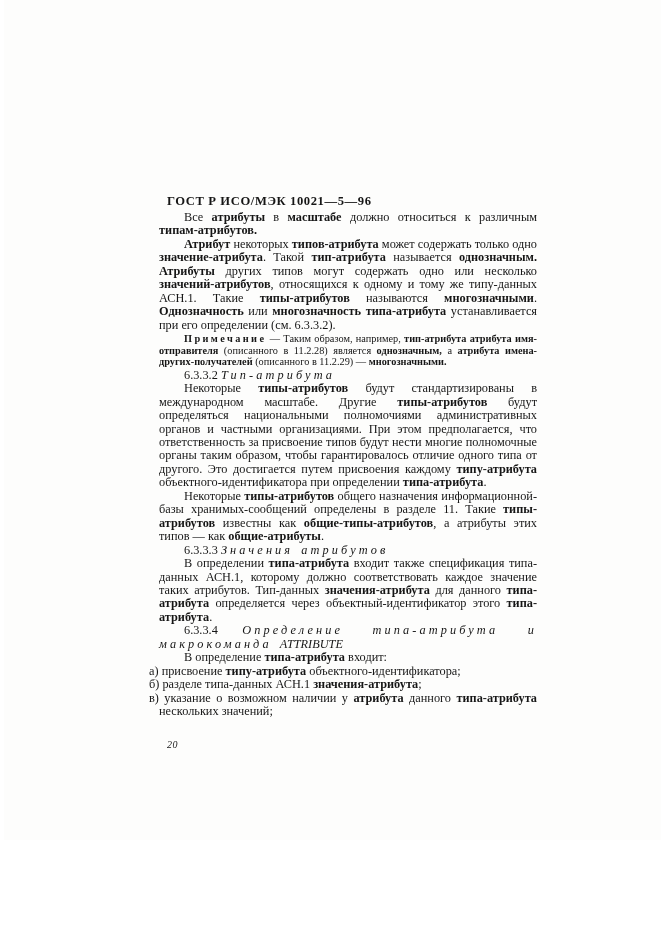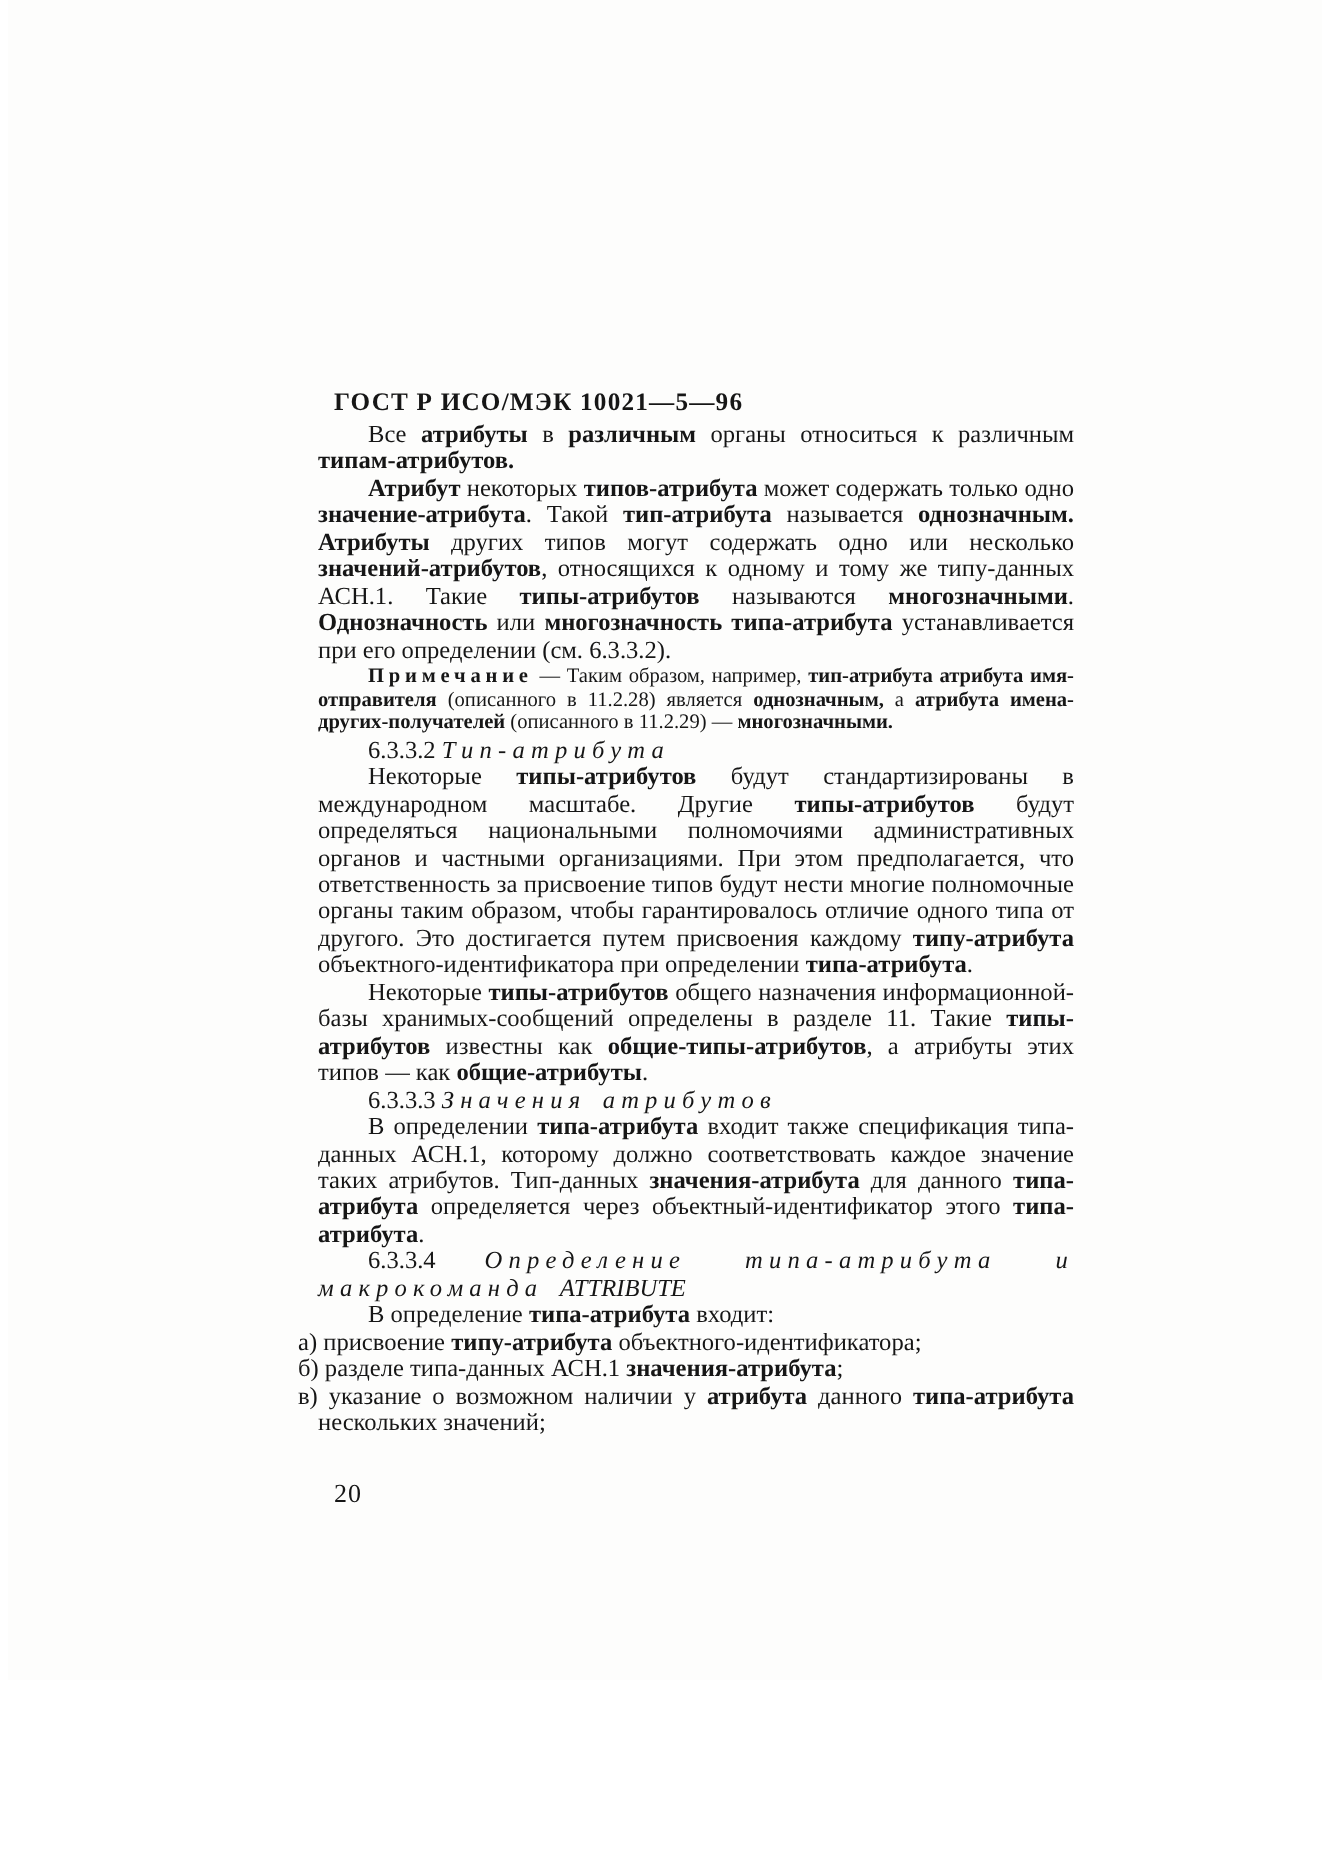--- a/index.html
+++ b/index.html
@@ -49,32 +49,33 @@
   }
   .bold { font-weight: bold; }
   .ital { font-style: italic; }
   .spaced { letter-spacing: 3.1px; }
   .note .spaced { letter-spacing: 2.4px; font-weight: bold; margin-top: 12px; }
   .heading .spaced { word-spacing: 2px; }
   .page-number {
     position: absolute;
     left: 163px;
     top: 739px;
-    font-size: 13px;
+    font-size: 10px;
     letter-spacing: 0.5px;
+    font-style: italic;
   }
 </style>
 </head>
 <body>
 
 <div class="page" style="background: rgb(253, 253, 252); color: rgb(22, 22, 22);">
   <div class="running-header">ГОСТ Р ИСО/МЭК 10021—5—96</div>
 
   <div class="doc-body" id="doc-body">
-      <div class="blk paragraph"><span>Все </span><span class="bold">атрибуты</span><span> в </span><span class="bold">различным</span><span> органы относиться к различным </span><span class="bold">типам-атрибутов.</span></div>
+      <div class="blk paragraph"><span>Все </span><span class="bold">атрибуты</span><span> в </span><span class="bold">масштабе</span><span> должно относиться к различным </span><span class="bold">типам-атрибутов.</span></div>
       <div class="blk paragraph"><span class="bold">Атрибут</span><span> некоторых </span><span class="bold">типов-атрибута</span><span> может содержать только одно </span><span class="bold">значение-атрибута</span><span>. Такой </span><span class="bold">тип-атрибута</span><span> называется </span><span class="bold">однозначным.</span><span> </span><span class="bold">Атрибуты</span><span> других типов могут содержать одно или несколько </span><span class="bold">значений-атрибутов</span><span>, относящихся к одному и тому же типу-данных АСН.1. Такие </span><span class="bold">типы-атрибутов</span><span> называются </span><span class="bold">многозначными</span><span>. </span><span class="bold">Однозначность</span><span> или </span><span class="bold">многозначность типа-атрибута</span><span> устанавливается при его определении (см. 6.3.3.2).</span></div>
       <div class="blk note"><span class="spaced">Примечание</span><span> — Таким образом, например, </span><span class="bold">тип-атрибута атрибута имя-отправителя</span><span> (описанного в 11.2.28) является </span><span class="bold">однозначным,</span><span> а </span><span class="bold">атрибута имена-других-получателей</span><span> (описанного в 11.2.29) — </span><span class="bold">многозначными.</span></div>
       <div class="blk heading"><span>6.3.3.2 </span><span class="ital spaced">Тип-атрибута</span></div>
       <div class="blk paragraph"><span>Некоторые </span><span class="bold">типы-атрибутов</span><span> будут стандартизированы в международном масштабе. Другие </span><span class="bold">типы-атрибутов</span><span> будут определяться национальными полномочиями административных органов и частными организациями. При этом предполагается, что ответственность за присвоение типов будут нести многие полномочные органы таким образом, чтобы гарантировалось отличие одного типа от другого. Это достигается путем присвоения каждому </span><span class="bold">типу-атрибута</span><span> объектного-идентификатора при определении </span><span class="bold">типа-атрибута</span><span>.</span></div>
       <div class="blk paragraph"><span>Некоторые </span><span class="bold">типы-атрибутов</span><span> общего назначения информационной-базы хранимых-сообщений определены в разделе 11. Такие </span><span class="bold">типы-атрибутов</span><span> известны как </span><span class="bold">общие-типы-атрибутов</span><span>, а атрибуты этих типов — как </span><span class="bold">общие-атрибуты</span><span>.</span></div>
       <div class="blk heading"><span>6.3.3.3 </span><span class="ital spaced">Значения атрибутов</span></div>
       <div class="blk paragraph"><span>В определении </span><span class="bold">типа-атрибута</span><span> входит также спецификация типа-данных АСН.1, которому должно соответствовать каждое значение таких атрибутов. Тип-данных </span><span class="bold">значения-атрибута</span><span> для данного </span><span class="bold">типа-атрибута</span><span> определяется через объектный-идентификатор этого </span><span class="bold">типа-атрибута</span><span>.</span></div>
       <div class="blk heading"><span>6.3.3.4 </span><span class="ital spaced">Определение типа-атрибута и макрокоманда </span><span class="ital">ATTRIBUTE</span></div>
       <div class="blk paragraph"><span>В определение </span><span class="bold">типа-атрибута</span><span> входит:</span></div>
       <div class="blk list_item"><span>а) присвоение </span><span class="bold">типу-атрибута</span><span> объектного-идентификатора;</span></div>

